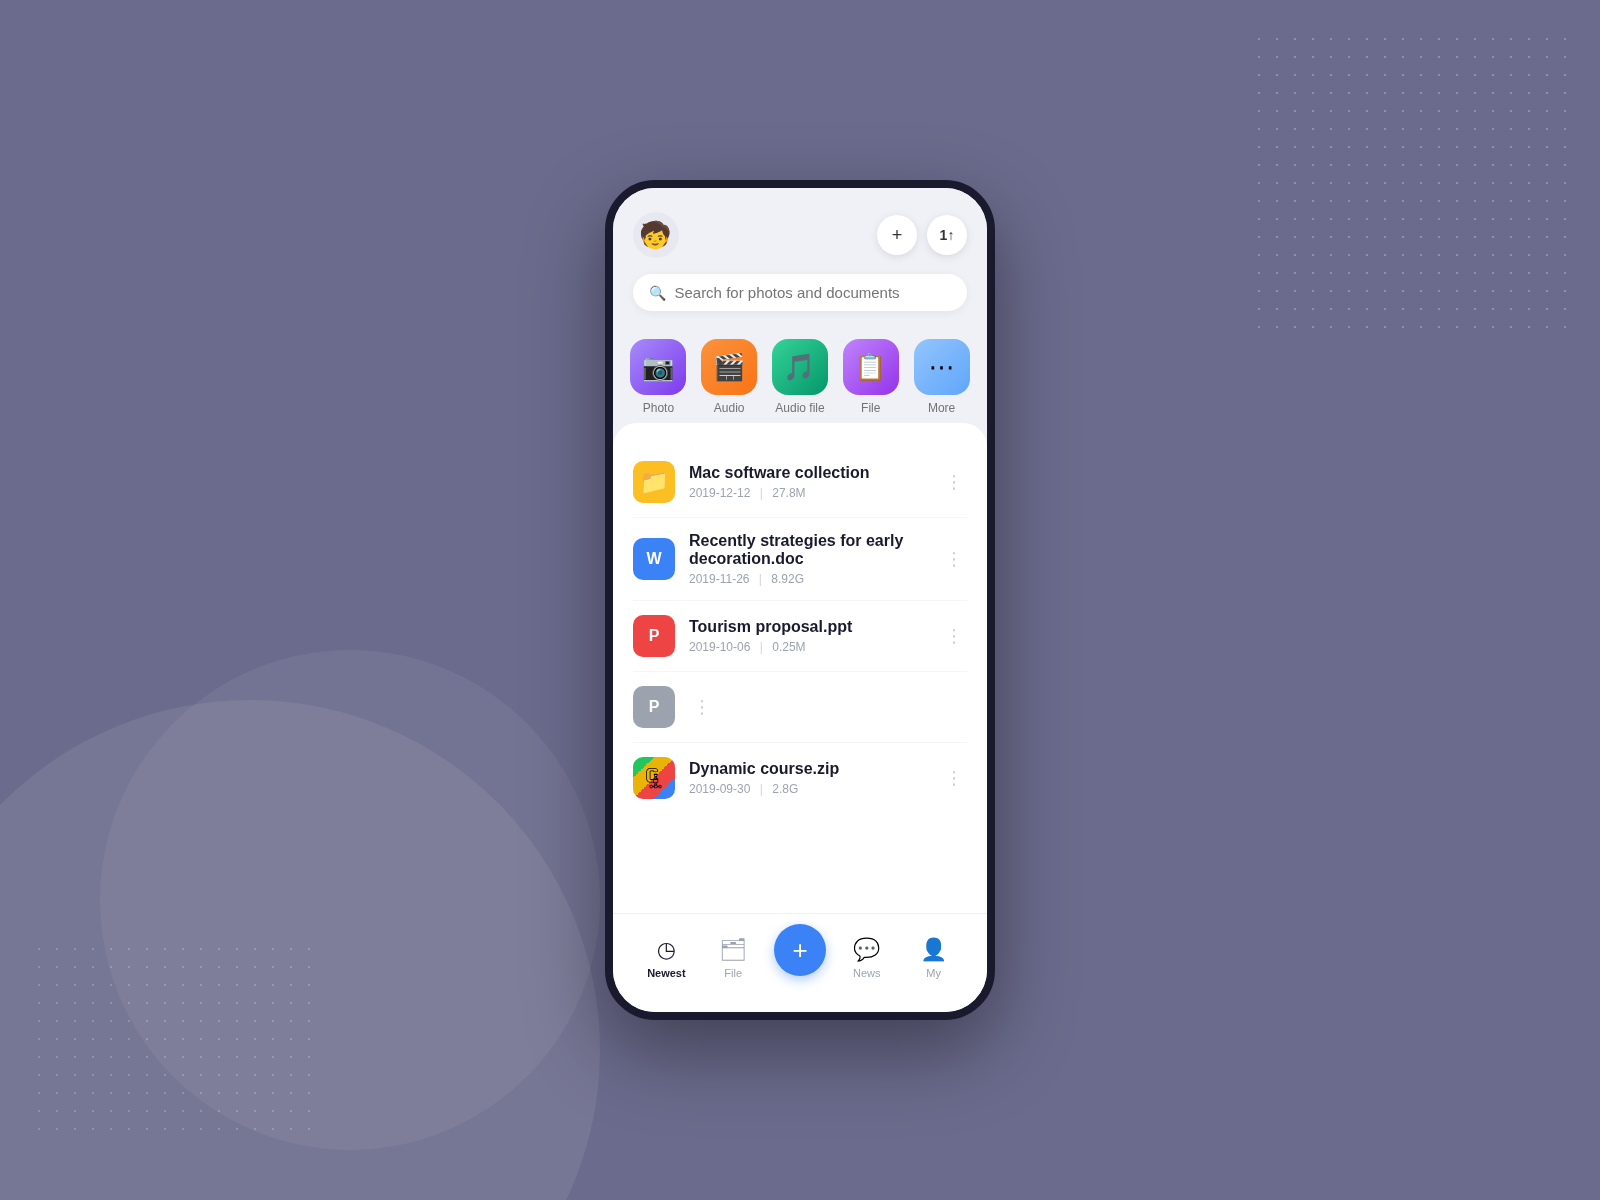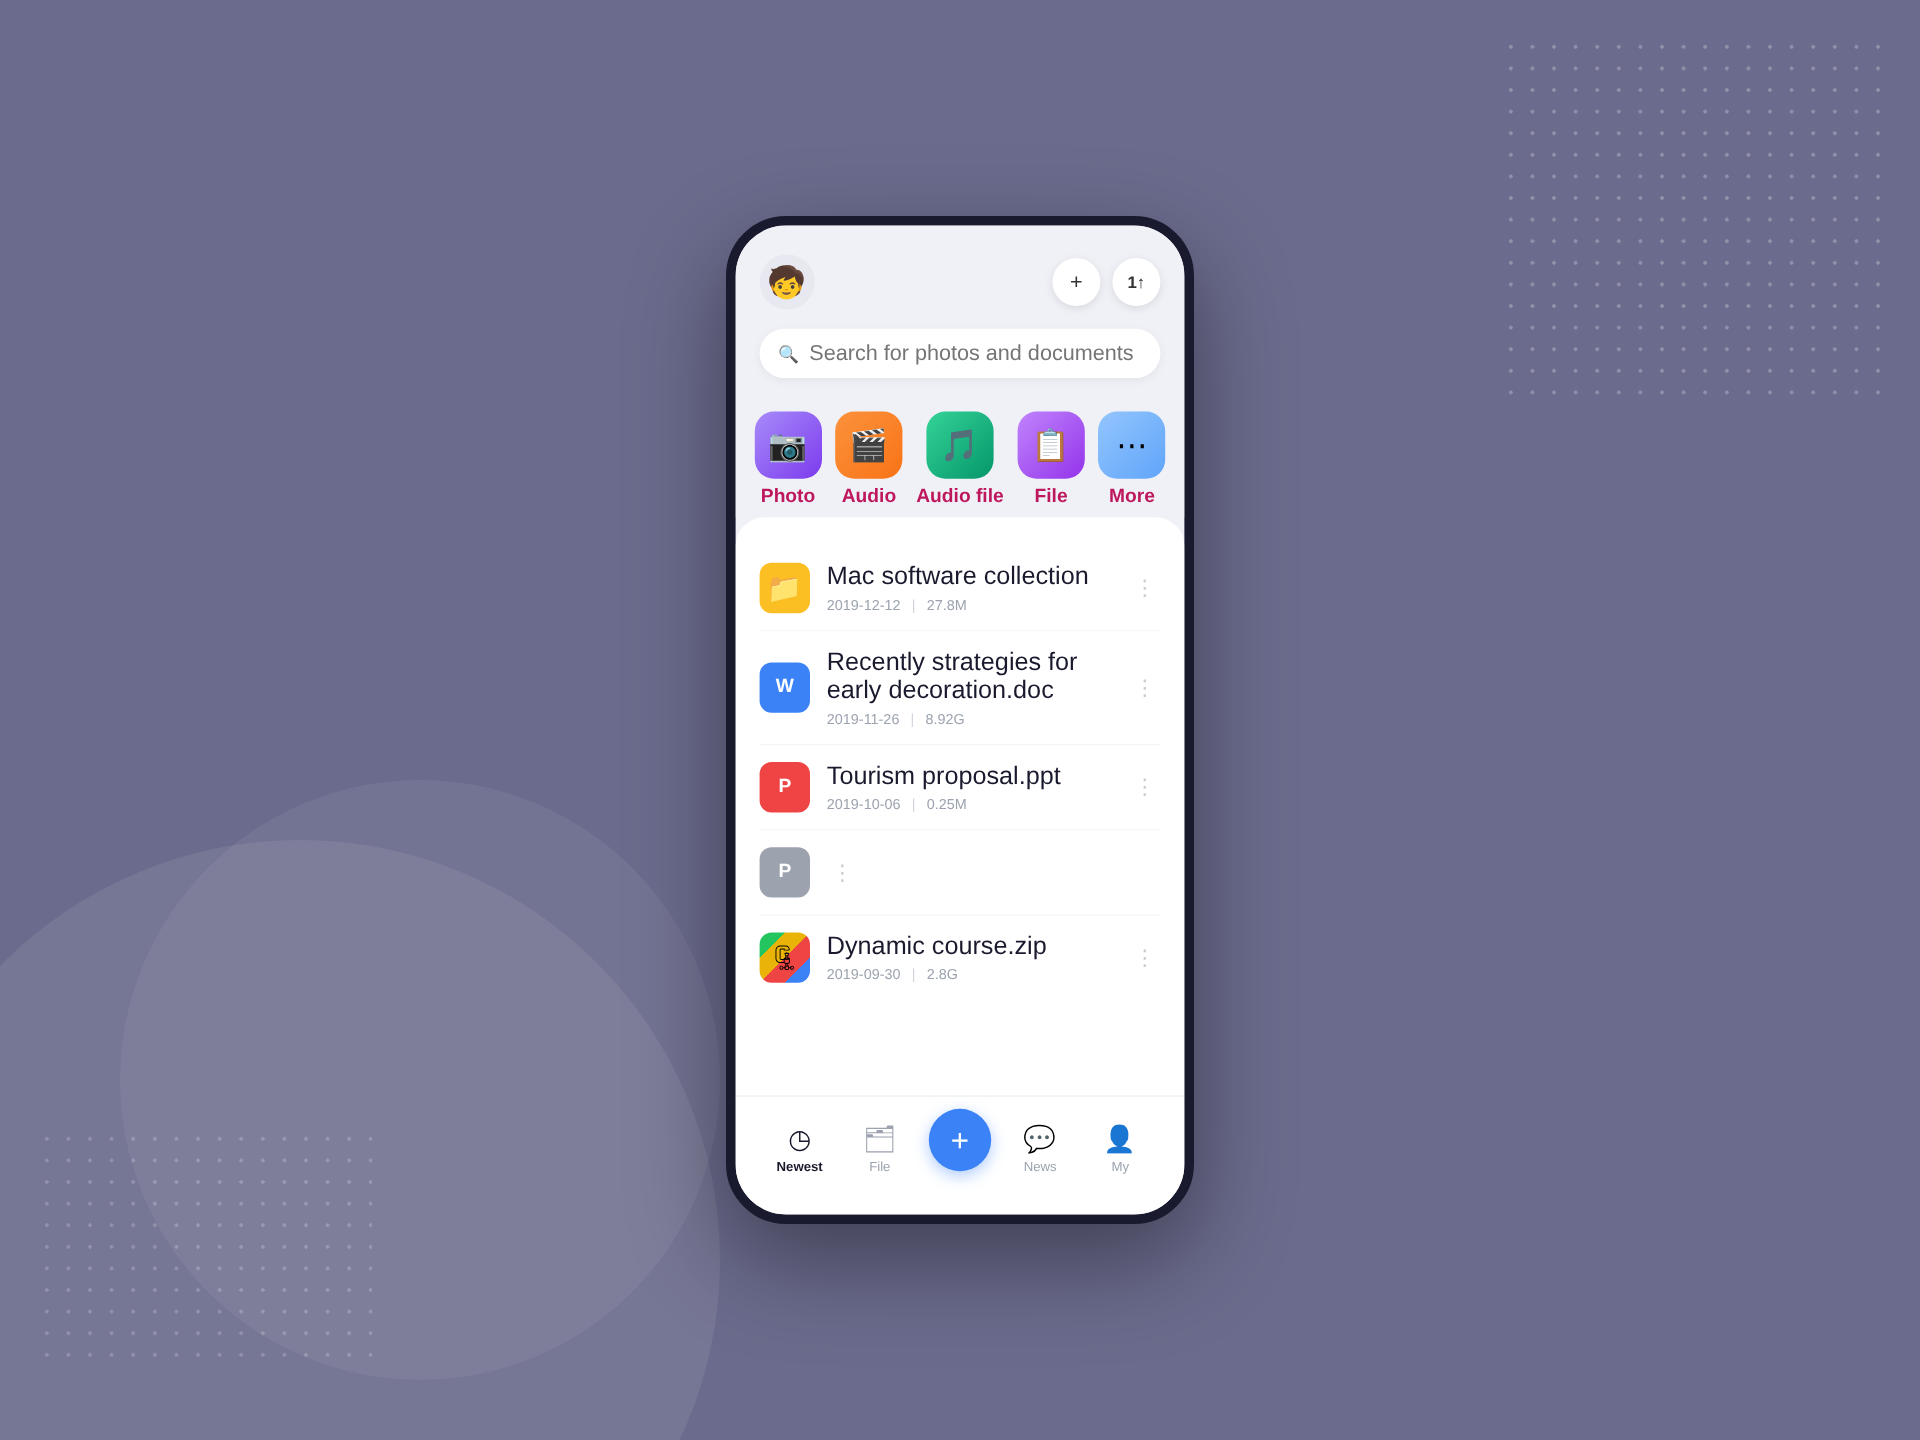--- a/index.html
+++ b/index.html
@@ -120,21 +120,21 @@
       box-shadow: 0 2px 8px rgba(0,0,0,0.06);
     }
     .search-icon {
       color: #aaa;
       font-size: 14px;
     }
     .search-input {
       border: none;
       outline: none;
       background: transparent;
-      font-size: 18px;
+      font-size: 15px;
       color: #999;
       width: 100%;
     }
 
     
     .categories {
       display: flex;
       justify-content: space-around;
       padding: 16px 10px 8px;
       background: #f0f0f7;
@@ -155,23 +155,22 @@
       align-items: center;
       justify-content: center;
       font-size: 26px;
     }
     .cat-photo { background: linear-gradient(135deg, #a78bfa, #7c3aed); }
     .cat-video { background: linear-gradient(135deg, #fb923c, #f97316); }
     .cat-audio { background: linear-gradient(135deg, #34d399, #059669); }
     .cat-file { background: linear-gradient(135deg, #c084fc, #9333ea); }
     .cat-more { background: linear-gradient(135deg, #93c5fd, #60a5fa); }
     .category-label {
-      font-size: 16px;
-      color: #be185d;
-      font-weight: bold;
+      font-size: 12px;
+      color: #737373;
     }
 
     
     .phone-content {
       background: white;
       flex: 1;
       border-radius: 24px 24px 0 0;
       overflow-y: auto;
       padding: 24px 20px 0;
     }
@@ -212,22 +211,22 @@
     .icon-word { background: #3b82f6; }
     .icon-ppt { background: #ef4444; }
     .icon-unknown { background: #9ca3af; }
     .icon-zip { 
       background: linear-gradient(135deg, #22c55e, #eab308, #ef4444, #3b82f6);
     }
     .file-info {
       flex: 1;
     }
     .file-name {
-      font-size: 21px;
-      font-weight: 400;
+      font-size: 16px;
+      font-weight: 700;
       color: #1a1a2e;
       margin-bottom: 4px;
     }
     .file-meta {
       font-size: 12px;
       color: #9ca3af;
     }
     .file-meta-sep {
       margin: 0 6px;
       color: #d1d5db;

